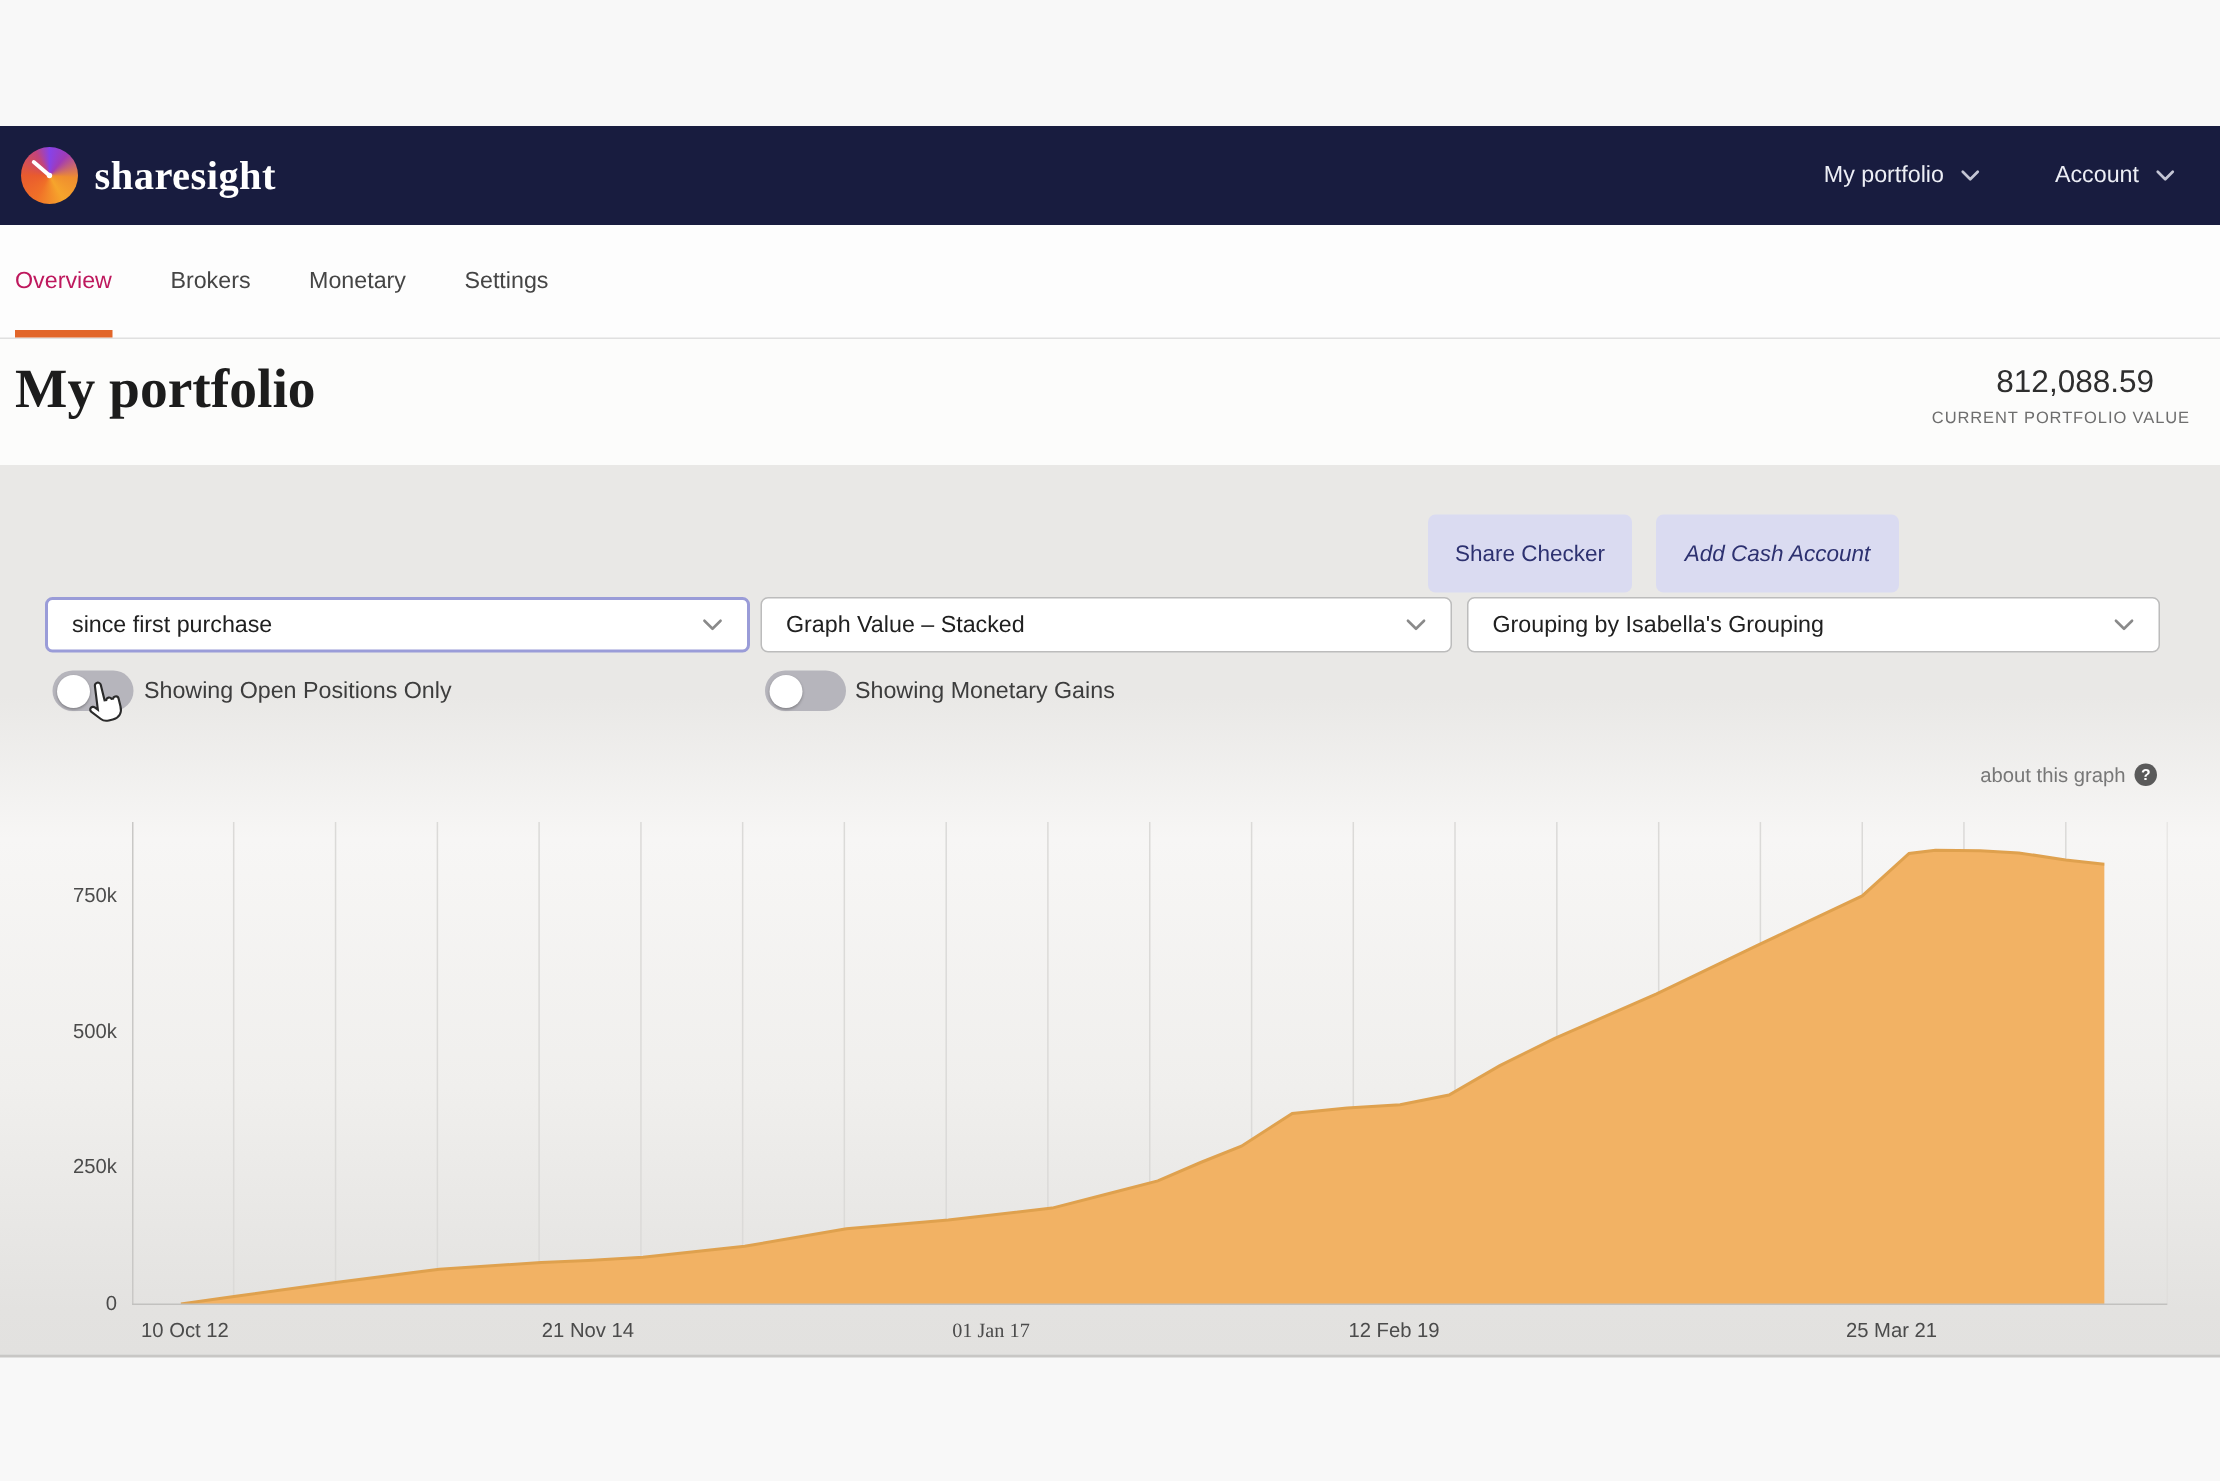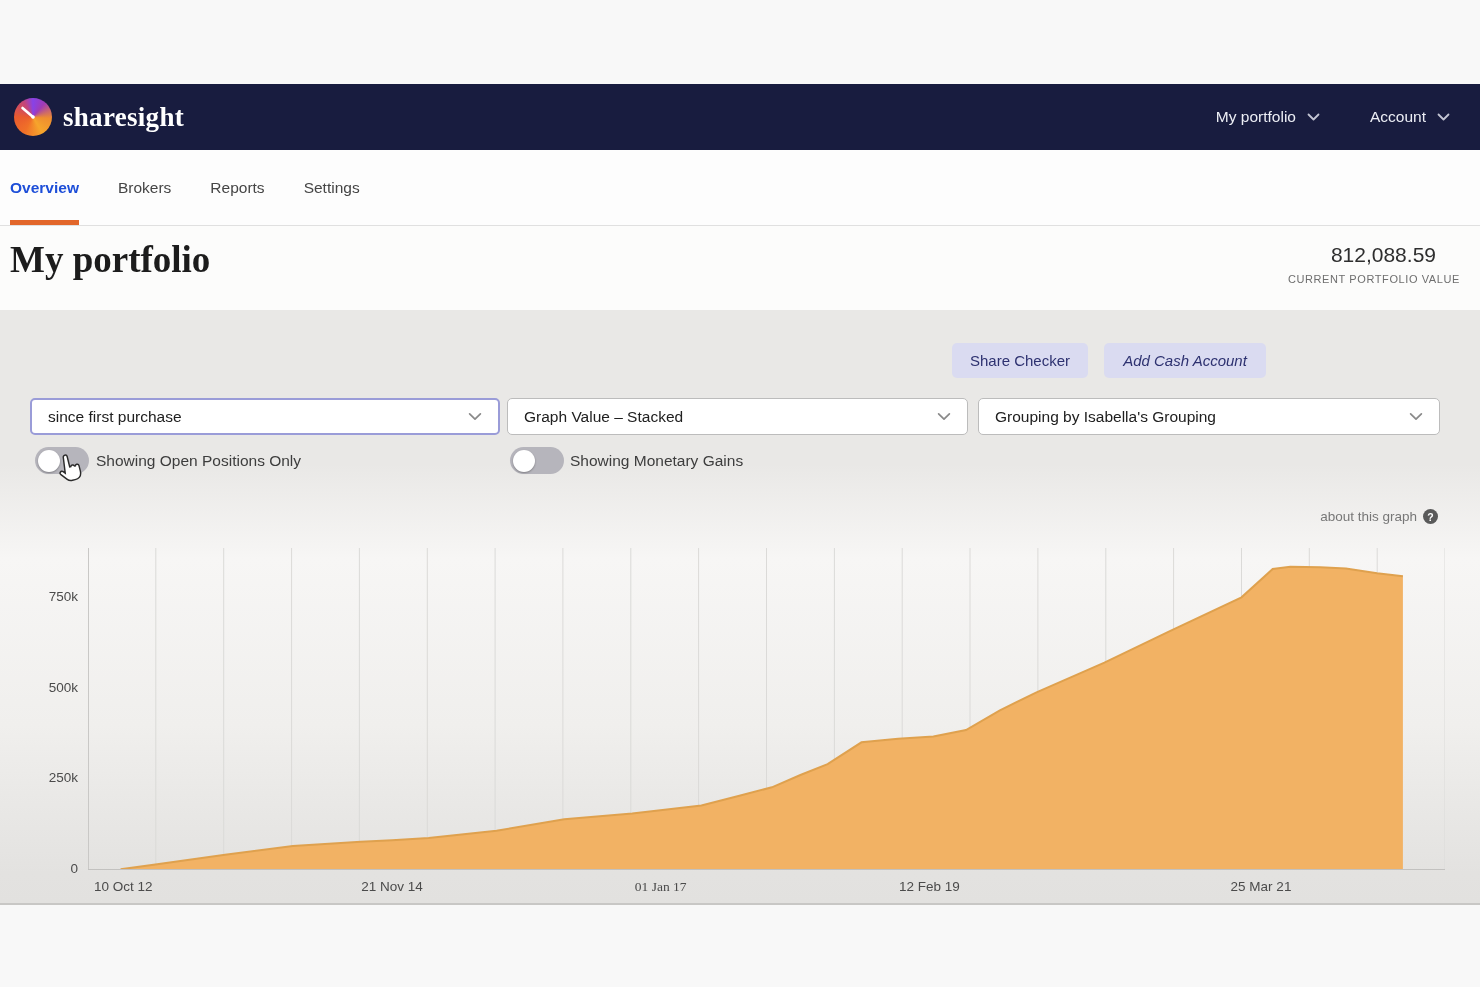--- a/index.html
+++ b/index.html
@@ -30,21 +30,21 @@
   .nav-menu { display:flex; align-items:center; gap:11px; color:#eceef5; font-size:15.5px; cursor:pointer; }
   .chev { color:#c3c5d4; display:inline-flex; }
 
   
   .tabbar {
     position:absolute; left:0; top:150px; width:1480px; height:76px;
     background:#fdfdfd; border-bottom:1px solid #e0e0e0;
   }
   .tabs { display:flex; padding-left:10px; gap:39px; height:100%; align-items:stretch; }
   .tab { position:relative; display:flex; align-items:center; font-size:15.5px; color:#454545; cursor:pointer; }
-  .tab.active { font-weight:bold; color:#1d4ed8; }
+  .tab.active { font-weight:normal; color:#be185d; }
   .tab.active::after { content:""; position:absolute; left:0; right:0; bottom:0; height:5px; background:#e2662a; }
   .search-box {
     position:absolute; right:16px; top:18px; width:432px; height:45px;
     background:#fff; border:1px solid #c9c9c9; border-radius:8px;
     display:flex; align-items:center; gap:11px; padding:0 14px;
   }
   .search-box input {
     border:none; outline:none; background:transparent; width:100%;
     font-size:16px; color:#333; font-family:"Liberation Sans", sans-serif;
   }
@@ -59,21 +59,21 @@
   .value-block { position:absolute; right:20px; top:17px; text-align:right; }
   .value-number { font-size:21px; color:#2e2e2e; padding-right:24px; }
   .value-label { margin-top:6px; font-size:11px; color:#6e6e6e; letter-spacing:.6px; }
 
   
   .panel {
     position:absolute; left:0; top:310px; width:1480px; height:593px;
     background:linear-gradient(180deg,#e9e8e6 0%,#e9e8e6 26%,#f7f6f5 42%,#f0efed 70%,#e3e2e0 95%,#e2e1df 100%);
   }
   .btn-lav {
-    position:absolute; top:33px; height:35px; border-radius:5px;
+    position:absolute; top:33px; height:52px; border-radius:5px;
     background:#dadbf1; color:#2d3170; font-size:15px;
     display:flex; align-items:center; justify-content:center; cursor:pointer;
   }
   .btn-share { left:952px; width:136px; }
   .btn-cash  { left:1104px; width:162px;font-style:italic; }
   .btn-primary-group {
     position:absolute; left:1272px; top:31px; width:193px; height:39px;
     border-radius:6px; background:#2c31a0; display:flex; color:#fff; cursor:pointer;
   }
   .btn-primary-main {
@@ -157,21 +157,21 @@
           </svg>
       </span>
     </div>
   </div>
 </div>
 
 <div class="tabbar">
   <div class="tabs">
     <div class="tab active">Overview</div>
     <div class="tab">Brokers</div>
-    <div class="tab">Reports</div>
+    <div class="tab">Monetary</div>
     <div class="tab">Settings</div>
   </div>
 </div>
 
 <div class="title-row">
   <h1 class="page-title">My portfolio</h1>
   <div class="value-block">
     <div class="value-number">812,088.59</div>
     <div class="value-label">CURRENT PORTFOLIO VALUE</div>
   </div>

